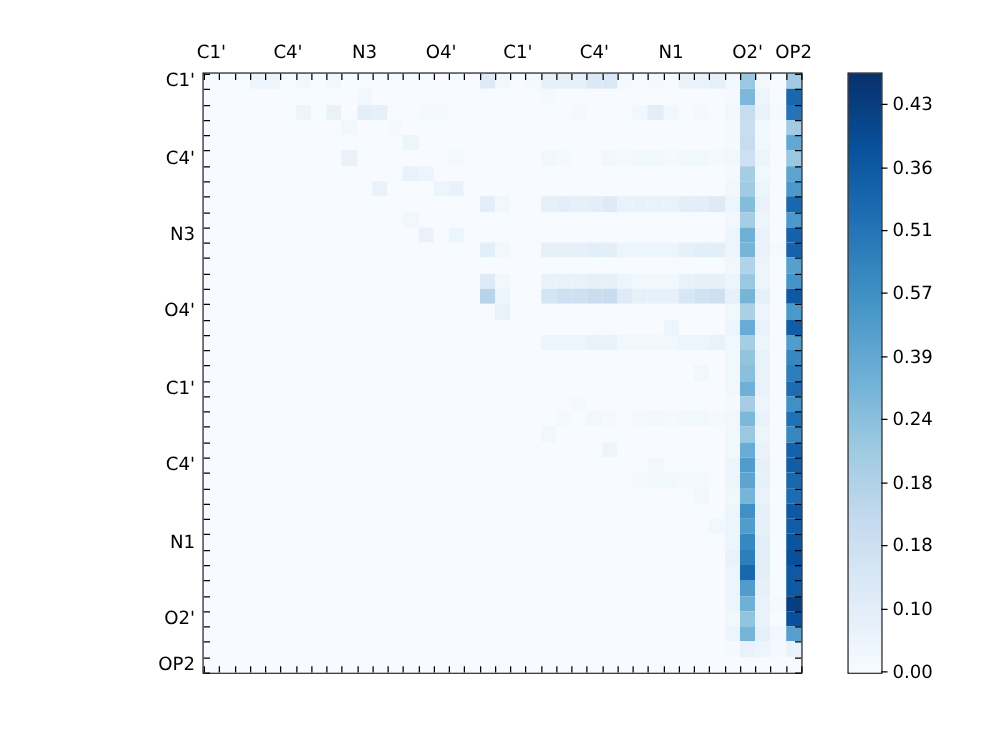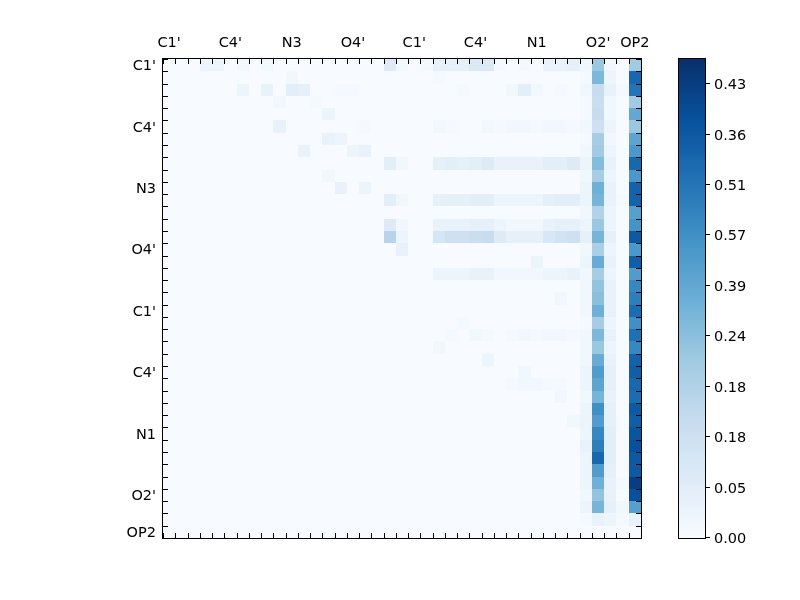--- a/index.html
+++ b/index.html
@@ -1820,21 +1820,21 @@
         <div class="ylabel" style="top:98.71794871794873%">OP2</div>
       </div>
   </div>
 
   <div id="colorbar-axes">
     <div id="colorbar-gradient" style="background: linear-gradient(to top, rgb(247, 251, 255) 0%, rgb(242, 248, 253) 2.5%, rgb(237, 245, 252) 5%, rgb(232, 241, 250) 7.5%, rgb(227, 238, 249) 10%, rgb(222, 235, 247) 12.5%, rgb(217, 232, 245) 15%, rgb(212, 229, 244) 17.5%, rgb(208, 225, 242) 20%, rgb(203, 222, 241) 22.5%, rgb(198, 219, 239) 25%, rgb(190, 216, 236) 27.5%, rgb(182, 212, 233) 30%, rgb(174, 209, 231) 32.5%, rgb(166, 205, 228) 35%, rgb(158, 202, 225) 37.5%, rgb(148, 196, 223) 40%, rgb(138, 191, 221) 42.5%, rgb(127, 185, 218) 45%, rgb(117, 180, 216) 47.5%, rgb(107, 174, 214) 50%, rgb(99, 168, 211) 52.5%, rgb(91, 163, 208) 55%, rgb(82, 157, 204) 57.5%, rgb(74, 152, 201) 60%, rgb(66, 146, 198) 62.5%, rgb(59, 139, 195) 65%, rgb(53, 133, 191) 67.5%, rgb(46, 126, 188) 70%, rgb(40, 120, 184) 72.5%, rgb(33, 113, 181) 75%, rgb(28, 107, 176) 77.5%, rgb(23, 100, 171) 80%, rgb(18, 94, 166) 82.5%, rgb(13, 87, 161) 85%, rgb(8, 81, 156) 87.5%, rgb(8, 74, 146) 90%, rgb(8, 68, 136) 92.5%, rgb(8, 61, 127) 95%, rgb(8, 55, 117) 97.5%, rgb(8, 48, 107) 100%);"></div>
     <div id="colorbar-ticks">
         <div class="cb-tick" style="bottom:0%"></div>
         <div class="cb-label" style="bottom:0%; top:auto; transform:translateY(50%)">0.00</div>
         <div class="cb-tick" style="bottom:10.526315789473685%"></div>
-        <div class="cb-label" style="bottom:10.526315789473685%; top:auto; transform:translateY(50%)">0.05</div>
+        <div class="cb-label" style="bottom:10.526315789473685%; top:auto; transform:translateY(50%)">0.10</div>
         <div class="cb-tick" style="bottom:21.05263157894737%"></div>
         <div class="cb-label" style="bottom:21.05263157894737%; top:auto; transform:translateY(50%)">0.18</div>
         <div class="cb-tick" style="bottom:31.578947368421055%"></div>
         <div class="cb-label" style="bottom:31.578947368421055%; top:auto; transform:translateY(50%)">0.18</div>
         <div class="cb-tick" style="bottom:42.10526315789474%"></div>
         <div class="cb-label" style="bottom:42.10526315789474%; top:auto; transform:translateY(50%)">0.24</div>
         <div class="cb-tick" style="bottom:52.63157894736842%"></div>
         <div class="cb-label" style="bottom:52.63157894736842%; top:auto; transform:translateY(50%)">0.39</div>
         <div class="cb-tick" style="bottom:63.15789473684211%"></div>
         <div class="cb-label" style="bottom:63.15789473684211%; top:auto; transform:translateY(50%)">0.57</div>

